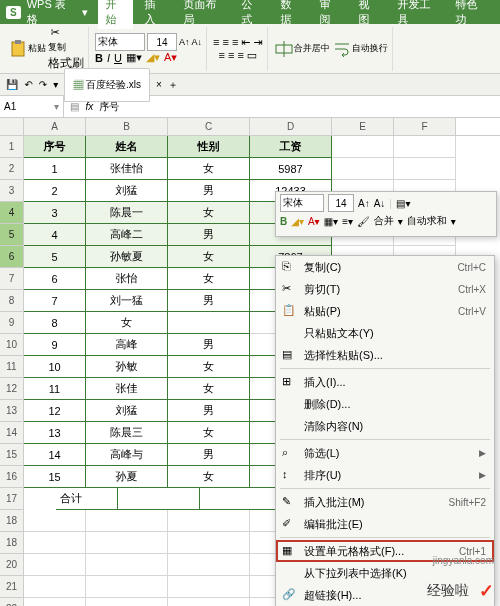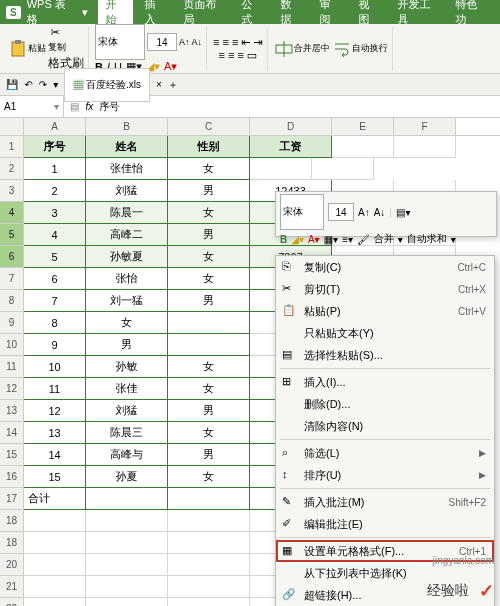--- a/index.html
+++ b/index.html
@@ -13,21 +13,21 @@
 .titlebar .tab.active { background: #fff; color: #4a8a3f; }
 
 
 .ribbon { background: #f5f5f0; height: 50px; border-bottom: 1px solid #ccc; display: flex; align-items: center; padding: 2px 4px; gap: 2px; }
 .ribbon-group { display: flex; flex-direction: column; align-items: center; padding: 0 4px; border-right: 1px solid #ddd; height: 44px; justify-content: center; }
 .ribbon-group.horiz { flex-direction: row; gap: 2px; }
 .ribbon-small { display: flex; flex-direction: column; gap: 1px; }
 .ribbon-btn-large { display: flex; flex-direction: row; align-items: center; font-size: 9px; cursor: pointer; }
 .ribbon-btn-large .ico { width: 20px; height: 20px; }
 .font-row { display: flex; align-items: center; gap: 2px; }
-.font-input { width: 50px; height: 18px; font-size: 10px; border: 1px solid #aaa; padding: 17px 2px; }
+.font-input { width: 50px; height: 18px; font-size: 10px; border: 1px solid #aaa; padding: 8px 2px; }
 .size-input { width: 30px; height: 18px; font-size: 10px; border: 1px solid #aaa; text-align: center; }
 .ico-sm { width: 14px; height: 14px; display: inline-flex; align-items: center; justify-content: center; }
 
 
 .filebar { height: 22px; background: #f0f0ec; border-bottom: 1px solid #ccc; display: flex; align-items: center; padding: 0 6px; gap: 6px; font-size: 10px; }
 .filetab { background: #fff; border: 1px solid #ccc; padding: 9px 8px; border-radius: 2px 2px 0 0; }
 
 
 .formulabar { height: 22px; border-bottom: 1px solid #ccc; display: flex; align-items: center; }
 .namebox { width: 64px; border-right: 1px solid #ccc; height: 100%; display: flex; align-items: center; padding: 0 4px; font-size: 10px; }
@@ -39,21 +39,21 @@
 .corner { width: 24px; border-right: 1px solid #ccc; background: #f0f0ec; }
 .col-h { text-align: center; border-right: 1px solid #ccc; background: #f0f0ec; font-size: 10px; line-height: 18px; color: #555; }
 .col-A { width: 62px; } .col-B { width: 82px; } .col-C { width: 82px; } .col-D { width: 82px; } .col-E { width: 62px; } .col-F { width: 62px; }
 
 .grid-body { }
 .row { display: flex; height: 22px; }
 .row-h { width: 24px; border-right: 1px solid #ccc; border-bottom: 1px solid #ccc; background: #f0f0ec; font-size: 10px; display: flex; align-items: center; justify-content: center; color: #555; }
 .cell { border-right: 1px solid #d6d6d6; border-bottom: 1px solid #d6d6d6; font-size: 11px; display: flex; align-items: center; justify-content: center; }
 .cell.tbl { border-right: 1px solid #3a7a32; border-bottom: 1px solid #3a7a32; background: #fff; }
 .cell.tbl.hdr { background: #d9ead3; font-weight: bold; }
-.cell.left { justify-content: flex-start; padding-left: 4px; }
+.cell.left { justify-content: flex-start; padding-left: 4px; margin-left: 32px; }
 .row-h.sel { background: #a8d08d; color: #222; }
 .cell.sel { background: #edf5e9; }
 
 
 .mini-toolbar { position: absolute; left: 275px; top: 191px; width: 222px; height: 46px; background: #f6f6f2; border: 1px solid #bbb; box-shadow: 2px 2px 6px rgba(0,0,0,.2); padding: 2px 4px; display: flex; flex-direction: column; gap: 2px; font-size: 10px; }
 .mini-row { display: flex; align-items: center; gap: 4px; }
 
 
 .ctx { position: absolute; left: 275px; top: 255px; width: 220px; background: #f6f6f2; border: 1px solid #bbb; box-shadow: 2px 2px 8px rgba(0,0,0,.25); font-size: 11px; }
 .ctx-item { display: flex; align-items: center; height: 22px; padding: 0 8px 0 28px; position: relative; cursor: pointer; }
@@ -206,20 +206,21 @@
         <div class="cell col-C tbl hdr">性别</div>
         <div class="cell col-D tbl hdr">工资</div>
         <div class="cell col-E"></div>
         <div class="cell col-F"></div>
       </div>
       <div class="row">
         <div class="row-h">2</div>
         <div class="cell col-A tbl">1</div>
         <div class="cell col-B tbl">张佳怡</div>
         <div class="cell col-C tbl">女</div>
+        <div class="cell col-D tbl">5987</div>
         <div class="cell col-E"></div>
         <div class="cell col-F"></div>
       </div>
       <div class="row">
         <div class="row-h">3</div>
         <div class="cell col-A tbl">2</div>
         <div class="cell col-B tbl">刘猛</div>
         <div class="cell col-C tbl">男</div>
         <div class="cell col-D tbl">12433</div>
         <div class="cell col-E"></div>
@@ -274,20 +275,21 @@
         <div class="row-h">9</div>
         <div class="cell col-A tbl">8</div>
         <div class="cell col-C tbl">女</div>
         <div class="cell col-D tbl"></div>
         <div class="cell col-E"></div>
         <div class="cell col-F"></div>
       </div>
       <div class="row">
         <div class="row-h">10</div>
         <div class="cell col-A tbl">9</div>
+        <div class="cell col-B tbl">高峰</div>
         <div class="cell col-C tbl">男</div>
         <div class="cell col-D tbl"></div>
         <div class="cell col-E"></div>
         <div class="cell col-F"></div>
       </div>
       <div class="row">
         <div class="row-h">11</div>
         <div class="cell col-A tbl">10</div>
         <div class="cell col-B tbl">孙敏</div>
         <div class="cell col-C tbl">女</div>

